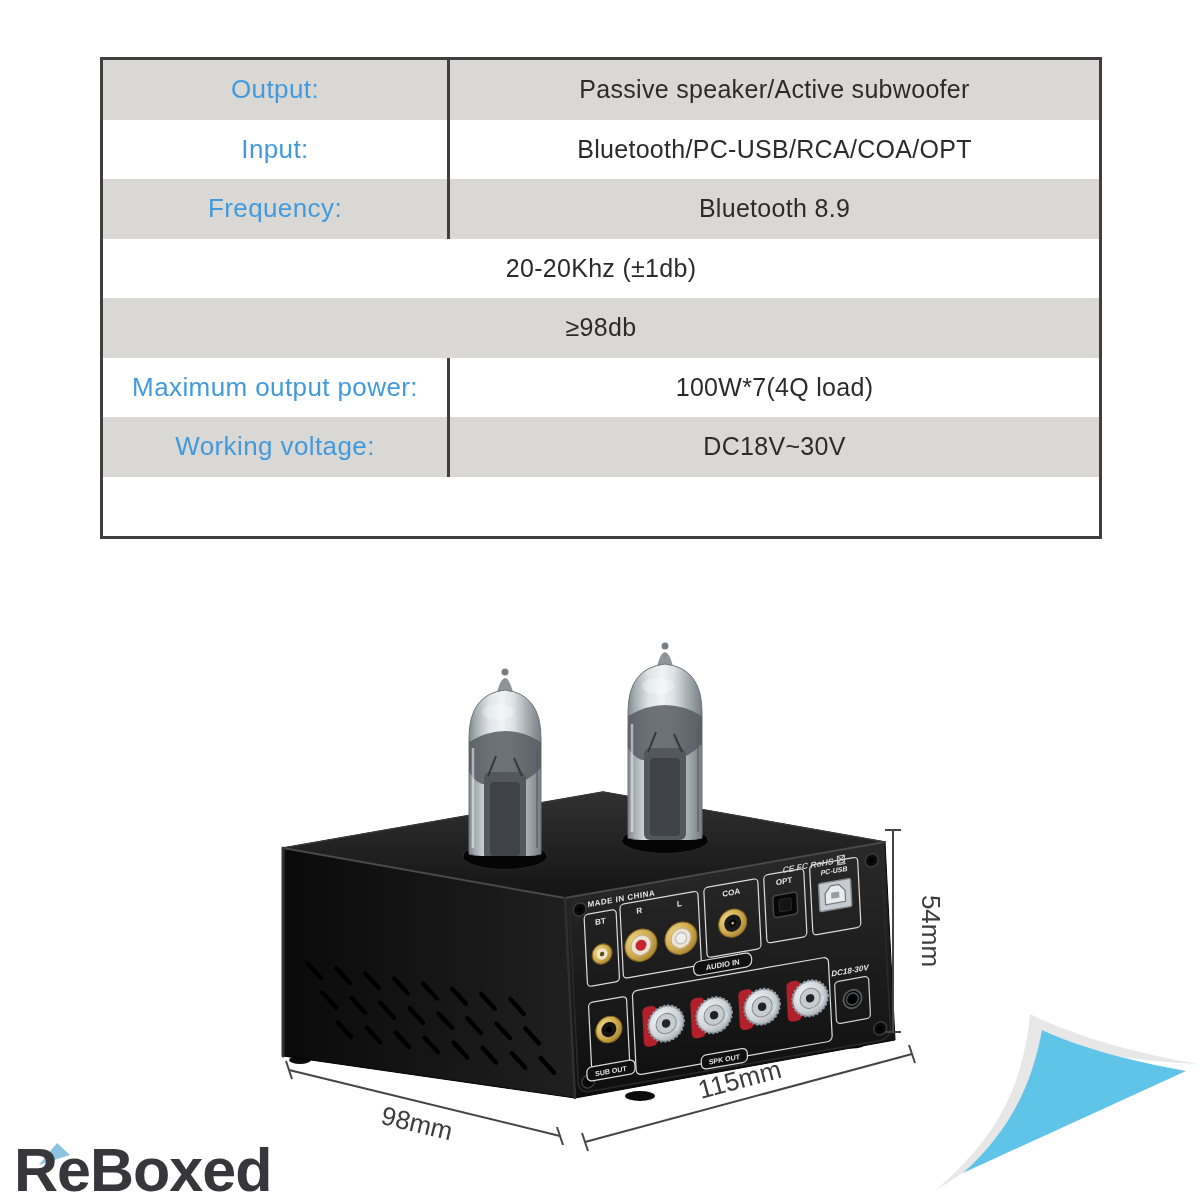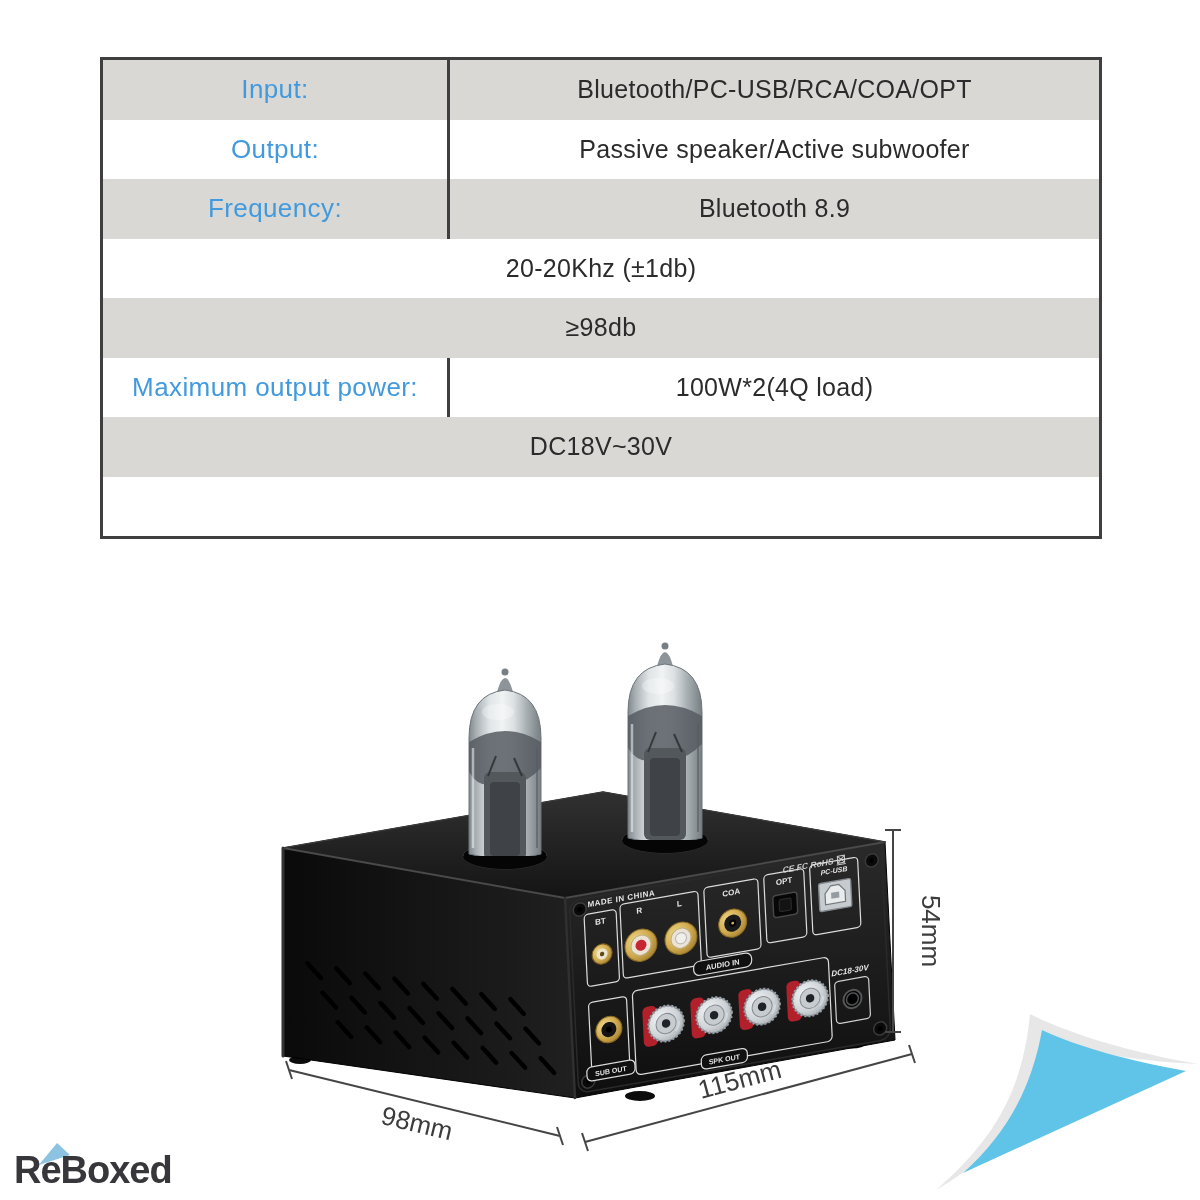--- a/index.html
+++ b/index.html
@@ -29,51 +29,52 @@
   svg text{font-family:"Liberation Sans", sans-serif;}
   .panel-label{fill:#e6e6e6;font-weight:bold;}
   .dim-label{fill:#3c3c3c;font-size:26px;}
   
   .brand{position:absolute;left:14px;top:1140px;width:260px;height:60px;}
   .brand-accent{
     position:absolute;left:22px;top:3px;width:34px;height:22px;background:#8cc3e0;
     clip-path:polygon(8% 100%,62% 0%,100% 55%);
   }
   .brand-text{
-    position:absolute;left:0;top:0;font-size:38px;font-weight:bold;
+    position:absolute;left:0;top:0;font-size:61px;font-weight:bold;
     color:#36363b;letter-spacing:-1px;line-height:60px;
   }
 </style>
 </head>
 <body>
 
 <div class="spec-table">
   <div class="spec-row">
+    <div class="spec-label">Output:</div>
+    <div class="spec-value">Passive speaker/Active subwoofer</div>
+  </div>
+  <div class="spec-row">
     <div class="spec-label">Input:</div>
     <div class="spec-value">Bluetooth/PC-USB/RCA/COA/OPT</div>
   </div>
   <div class="spec-row">
-    <div class="spec-label">Output:</div>
-    <div class="spec-value">Passive speaker/Active subwoofer</div>
-  </div>
-  <div class="spec-row">
     <div class="spec-label">Frequency:</div>
     <div class="spec-value">Bluetooth 8.9</div>
   </div>
   <div class="spec-row">
     <div class="spec-value">20-20Khz (±1db)</div>
   </div>
   <div class="spec-row">
     <div class="spec-value">≥98db</div>
   </div>
   <div class="spec-row">
     <div class="spec-label">Maximum output power:</div>
-    <div class="spec-value">100W*2(4Q load)</div>
-  </div>
-  <div class="spec-row">
+    <div class="spec-value">100W*7(4Q load)</div>
+  </div>
+  <div class="spec-row">
+    <div class="spec-label">Working voltage:</div>
     <div class="spec-value">DC18V~30V</div>
   </div>
 </div>
 
 <svg class="photo-svg" width="1200" height="1200" viewBox="0 0 1200 1200">
   <defs>
     <linearGradient id="glass" x1="0" y1="0" x2="1" y2="0">
       <stop offset="0" stop-color="#82898e"></stop>
         <stop offset=".1" stop-color="#a9b0b4"></stop>
       <stop offset=".28" stop-color="#dfe4e6"></stop>

